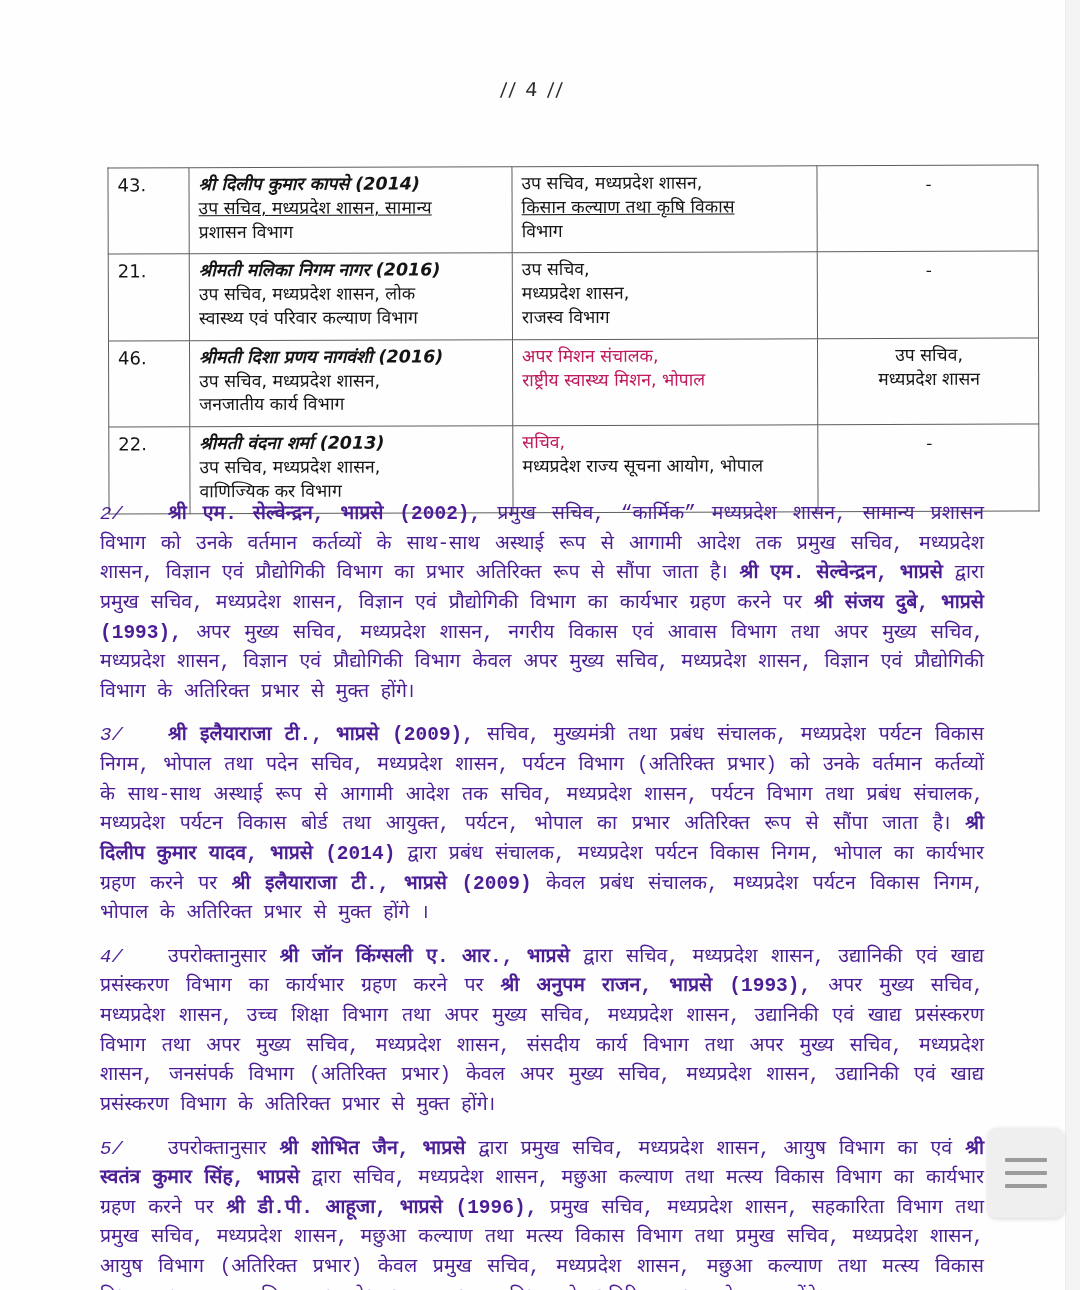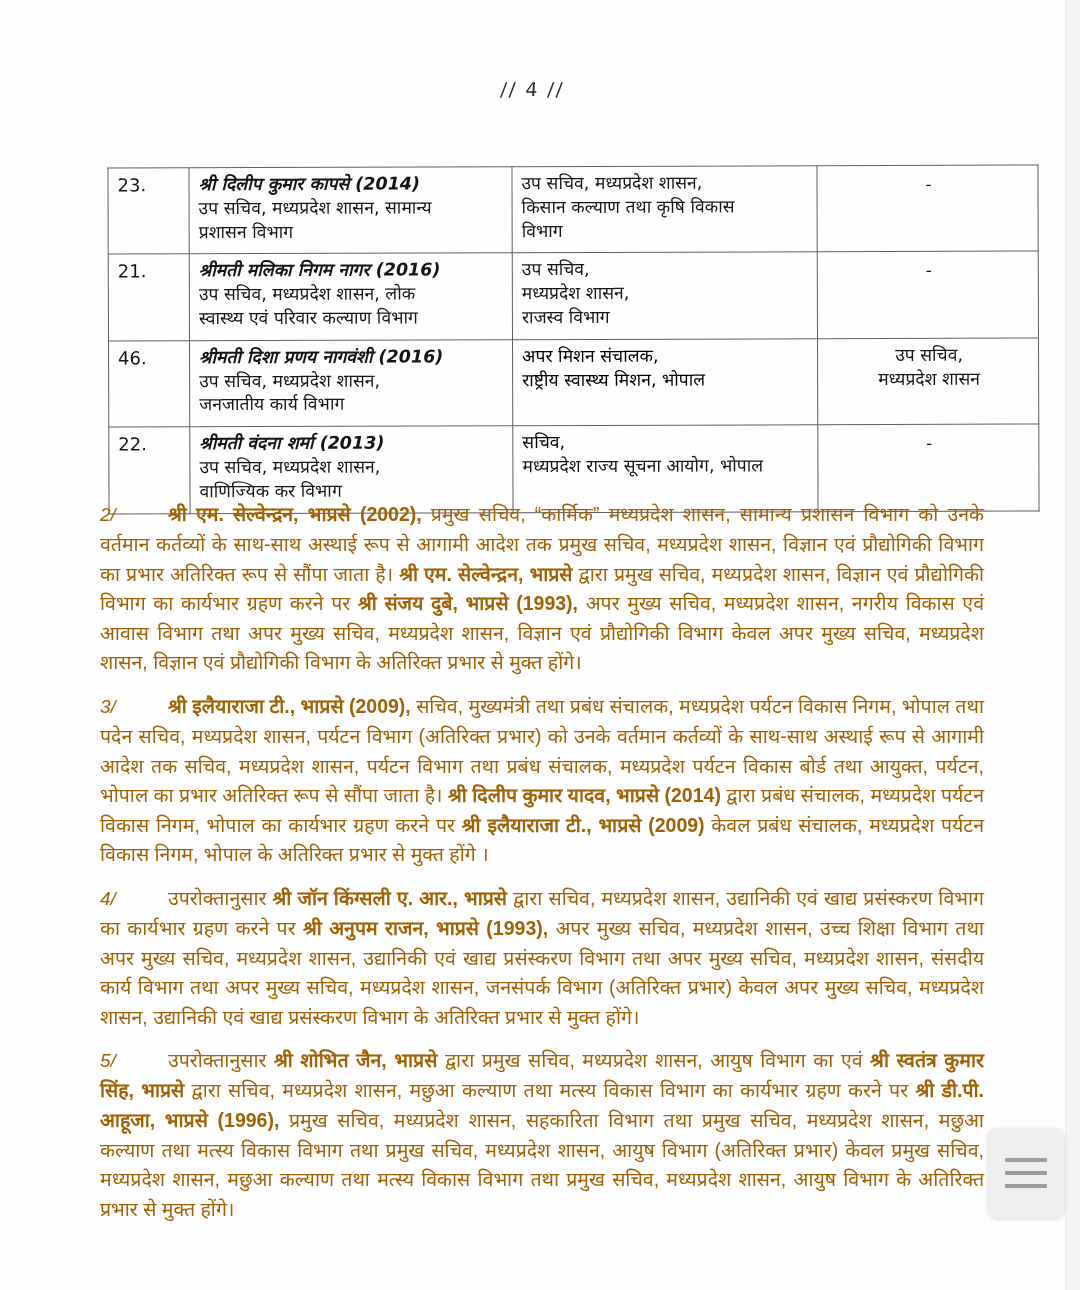--- a/index.html
+++ b/index.html
@@ -71,41 +71,41 @@
     color: #151515;
     font-family: "DejaVu Sans", sans-serif;
   }
   .col-sl   { width: 64px;  text-align: left; padding-left: 12px; }
   .col-name { width: 306px; }
   .col-post { width: 288px; }
   .col-extra{ width: 204px; text-align: center; }
 
   .cell-line { display: block; white-space: normal; }
   .cell-line.strong { font-weight: bold; font-style: italic; }
-  .cell-line.justify { text-align: justify; text-align-last: left; }
+  .cell-line.justify { text-align: justify; text-align-last: left; text-decoration: underline; }
   .sl-num { font-size: 18px; }
   .dash { display: block; text-align: center; font-size: 17px; padding-top: 2px; }
-  .faint { color: #000000; }
+  .faint { color: #be185d; }
 
   
   #body-text {
     position: absolute;
     left: 100px;
     top: 500px;
     width: 884px;
   }
   .para {
     position: relative;
     margin: 0 0 14px 0;
     font-size: 19.5px;
     line-height: 1.52;
     text-align: justify;
     text-align-last: left;
-    color: #a16207;
-    font-family: Liberation Sans, sans-serif;
+    color: #4c1d95;
+    font-family: Liberation Mono, monospace;
     text-indent: 0;
   }
   .para .marker {
     display: inline-block;
     width: 34px;
     font-style: italic;
     font-size: 19px;
   }
   .para .lead-gap { display: inline-block; width: 34px; }
   .para b { font-weight: bold; }
@@ -138,21 +138,21 @@
 <body>
 
 <div id="page-sheet">
 
   <div id="page-number">// 4 //</div>
 
   <table id="officer-table">
     <tbody>
       <tr>
         <td class="col-sl">
-          <span class="sl-num">23.</span>
+          <span class="sl-num">43.</span>
         </td>
         <td class="col-name">
           <span class="cell-line strong">श्री दिलीप कुमार कापसे (2014)</span>
           <span class="cell-line justify">उप सचिव, मध्यप्रदेश शासन, सामान्य</span>
           <span class="cell-line">प्रशासन विभाग</span>
         </td>
         <td class="col-post">
           <span class="cell-line">उप सचिव, मध्यप्रदेश शासन,</span>
           <span class="cell-line justify">किसान कल्याण तथा कृषि विकास</span>
           <span class="cell-line">विभाग</span>

